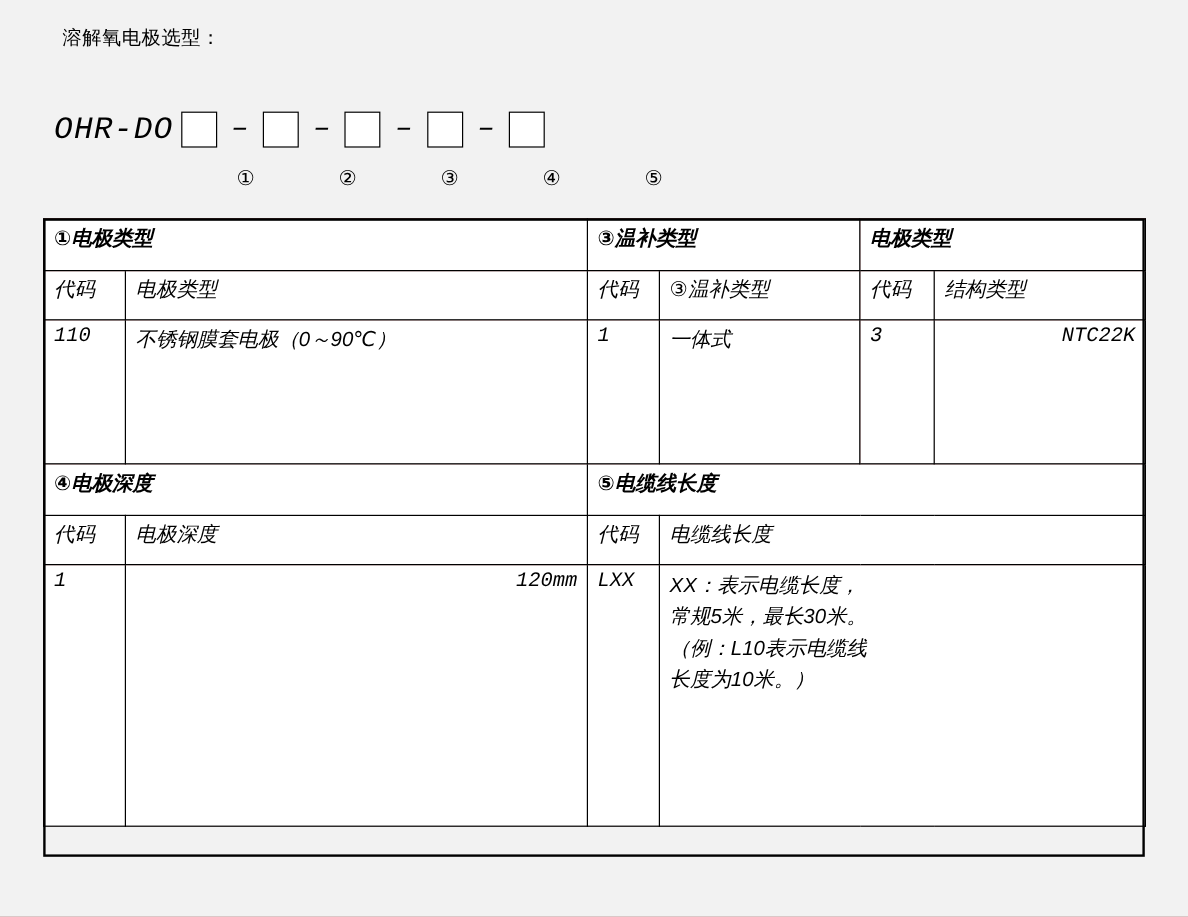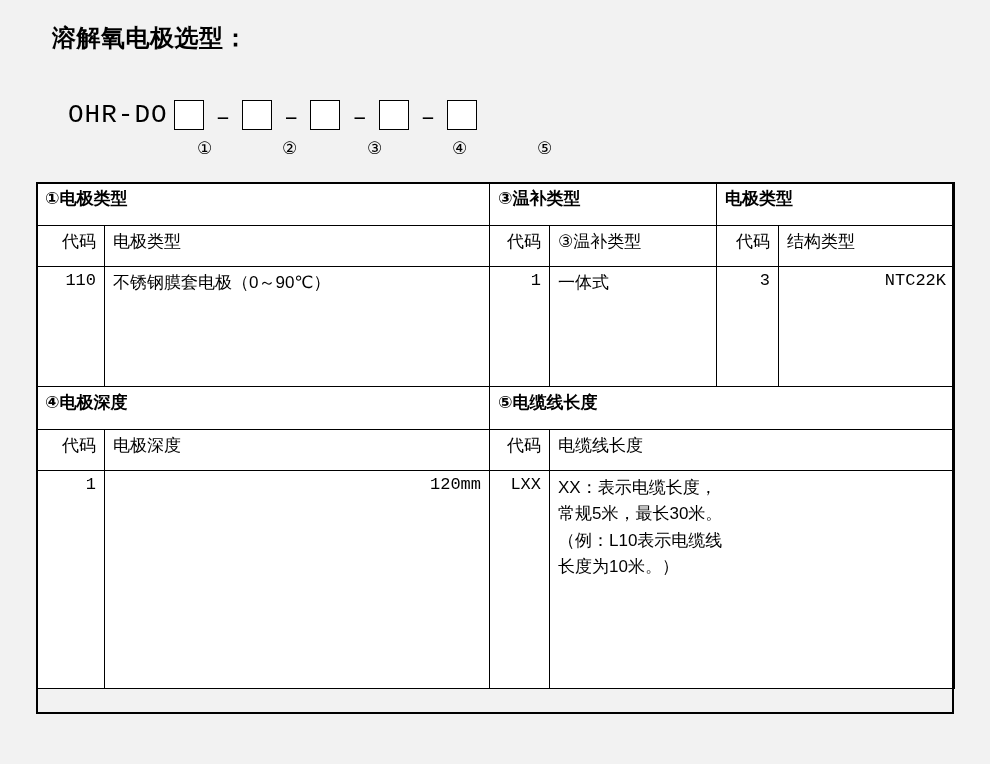--- a/index.html
+++ b/index.html
@@ -18,32 +18,33 @@
   .page {
     position: absolute;
     left: 0; top: 0;
     width: 990px;
     height: 764px;
   }
   .title {
     position: absolute;
     left: 52px;
     top: 22px;
-    font-size: 24px;
-    font-weight: bold;
+    font-size: 16px;
+    font-weight: normal;
     letter-spacing: 0.5px;
   }
   
   .formula {
     position: absolute;
-    left: 68px;
+    left: 45px;
     top: 86px;
     height: 44px;
     display: flex;
-    align-items: flex-end;
+    align-items: center;
+    font-style: italic;
   }
   .formula .prefix {
     font-family: "Liberation Mono", "DejaVu Sans Mono", monospace;
     font-size: 26px;
     letter-spacing: 1px;
     margin-right: 6px;
   }
   .slot {
     width: 30px;
     height: 30px;
@@ -74,39 +75,40 @@
     position: absolute;
     left: 36px;
     top: 182px;
     width: 918px;
   }
   table.grid {
     border-collapse: collapse;
     width: 918px;
     table-layout: fixed;
     background: #7f1d1d;
+    font-style: italic;
   }
   table.grid td {
     border: 1.5px solid #000;
     padding: 4px 8px;
     font-size: 17px;
     vertical-align: top;
     background: #fff;
   }
   td.hdr {
     font-weight: bold;
     font-size: 18px;
     height: 34px;
     vertical-align: middle;
   }
   td.sub {
     height: 32px;
     vertical-align: middle;
   }
-  td.ctr { text-align: right; }
+  td.ctr { text-align: left; }
   .mono {
     font-family: "Liberation Mono", "DejaVu Sans Mono", monospace;
     font-size: 16px;
     text-align: right;
   }
   .cellbody {
     line-height: 1.55;
   }
   .outerborder {
     position: absolute;

